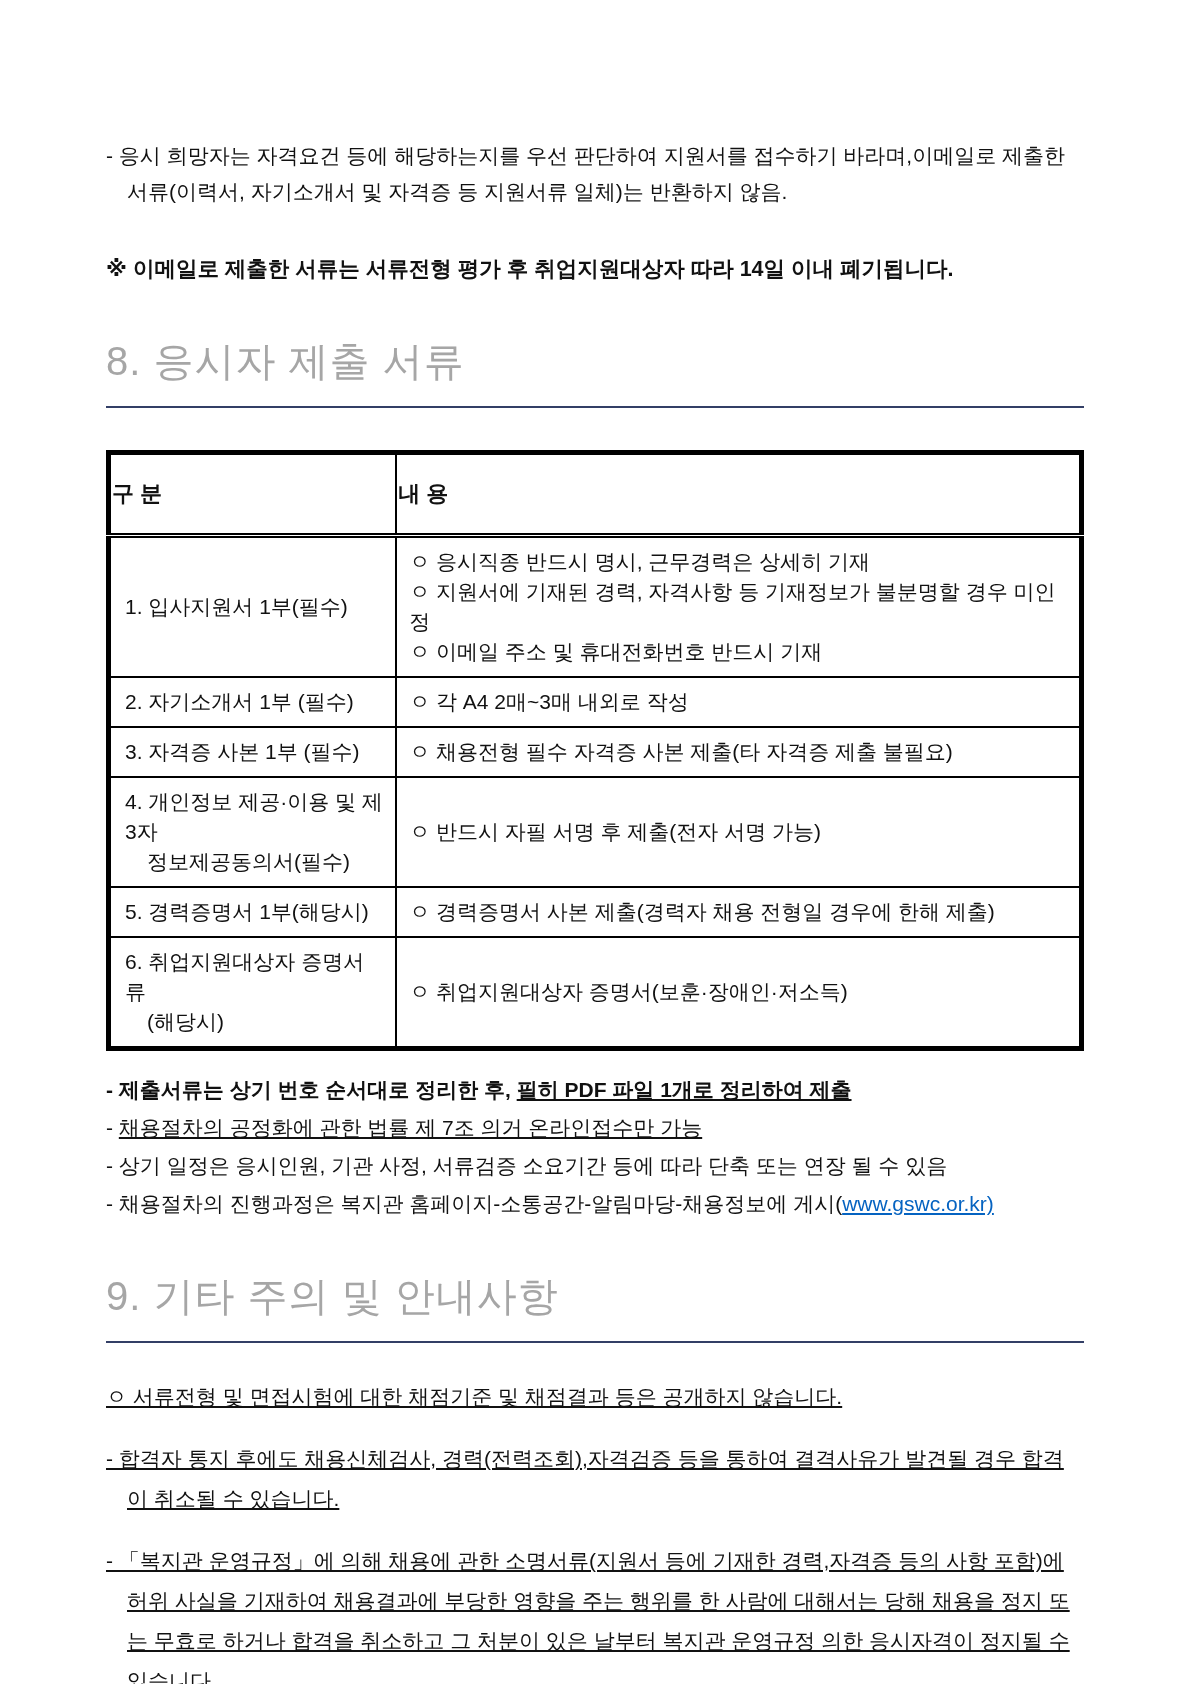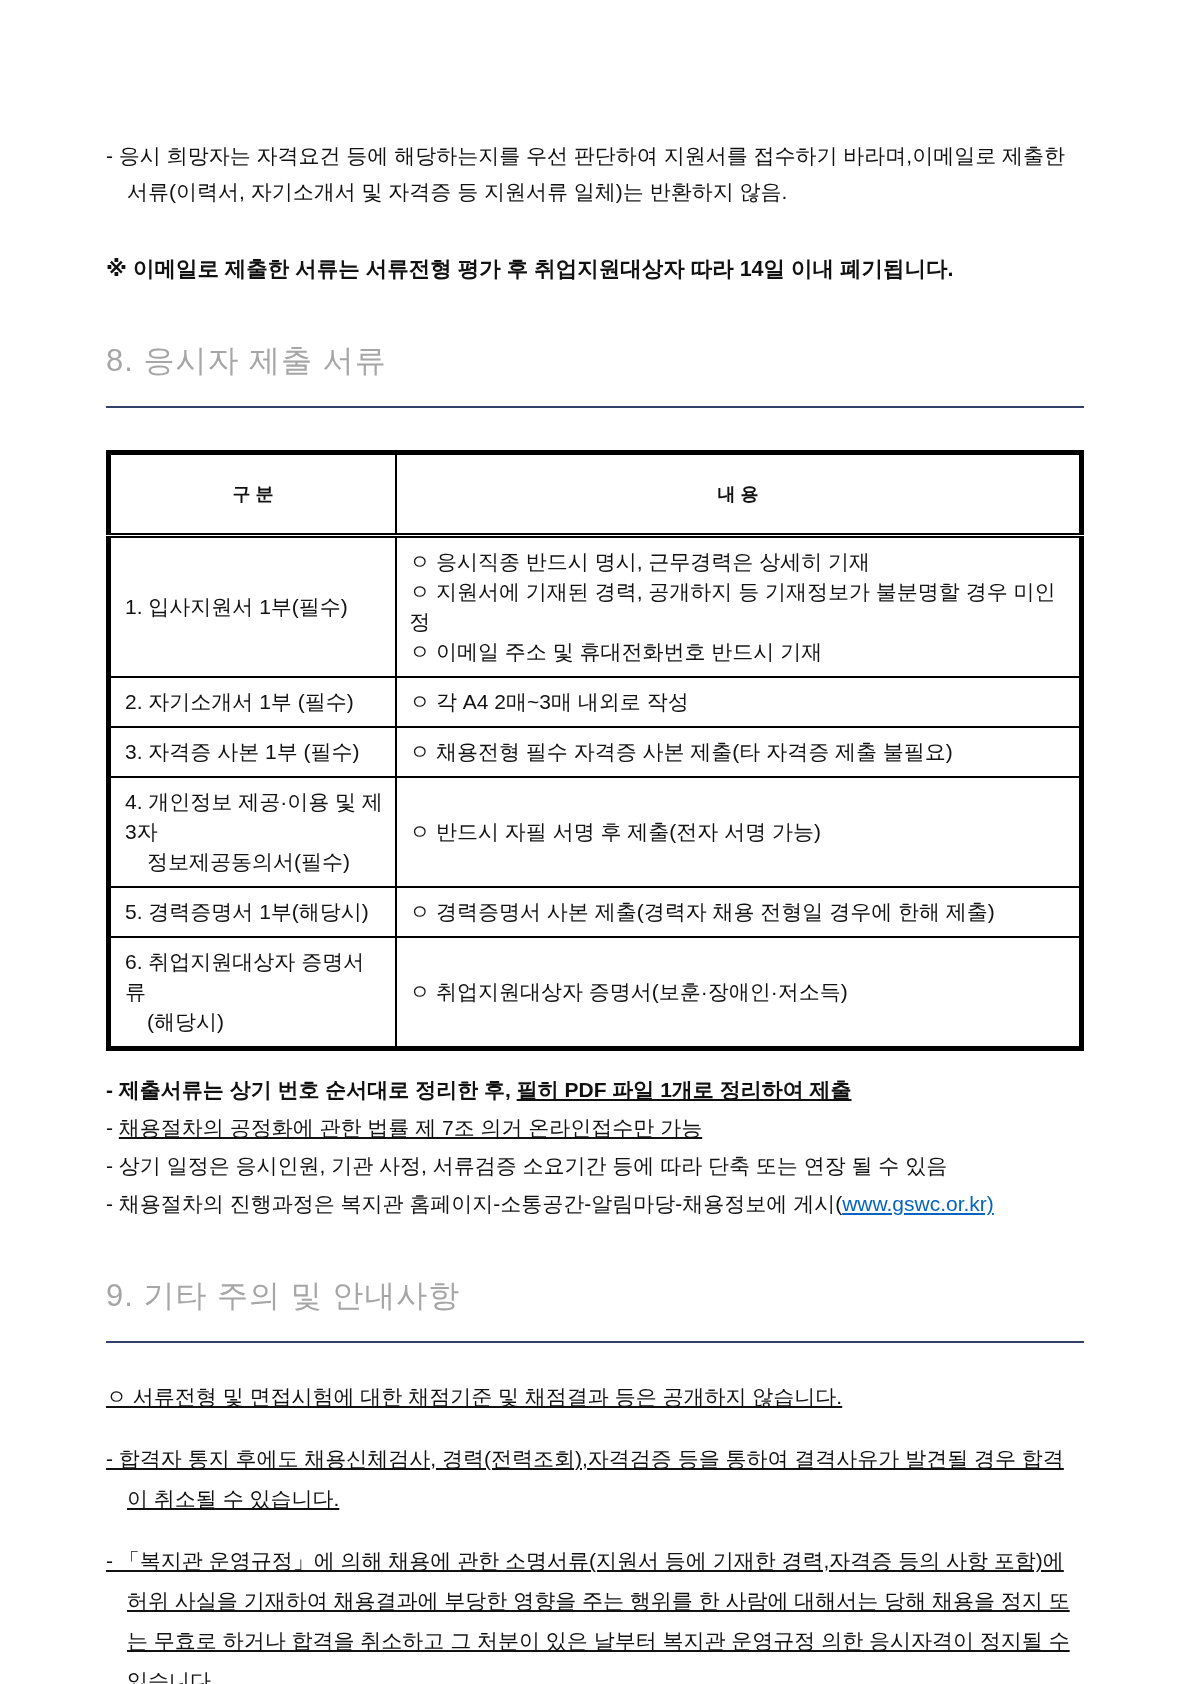--- a/index.html
+++ b/index.html
@@ -26,21 +26,21 @@
     text-indent:-21px;
   }
   .notice{
     font-weight:bold;
     font-size:21.5px;
     margin:44px 0 0 0;
     line-height:30px;
   }
   
   .sec-heading{
-    font-size:31px;
+    font-size:40px;
     font-weight:400;
     color:var(--heading-gray);
     letter-spacing:1px;
     margin:58px 0 0 0;
     line-height:38px;
   }
   .sec-rule{
     border:0;
     border-top:2px solid var(--rule-navy);
     margin:26px 0 0 0;
@@ -50,23 +50,23 @@
     width:100%;
     border-collapse:collapse;
     margin-top:42px;
     border:5px solid #000;
     table-layout:fixed;
   }
   .doc-table th{
     border:2px solid #000;
     border-bottom:5px double #000;
     height:76px;
-    font-size:18px;
+    font-size:22px;
     font-weight:bold;
-    text-align:center;
+    text-align:left;
     background:#fff;
   }
   .doc-table th.col-cat{width:29%;}
   .doc-table td{
     border:2px solid #000;
     padding:9px 12px;
     line-height:30px;
     vertical-align:middle;
     font-size:21px;
   }
@@ -114,21 +114,21 @@
         <th>내 용</th>
       </tr>
     </thead>
     <tbody>
         <tr>
           <td class="cat">
             <div>1. 입사지원서 1부(필수)</div>
           </td>
           <td>
             <div>ㅇ 응시직종 반드시 명시, 근무경력은 상세히 기재</div>
-            <div>ㅇ 지원서에 기재된 경력, 공개하지 등 기재정보가 불분명할 경우 미인정</div>
+            <div>ㅇ 지원서에 기재된 경력, 자격사항 등 기재정보가 불분명할 경우 미인정</div>
             <div>ㅇ 이메일 주소 및 휴대전화번호 반드시 기재</div>
           </td>
         </tr>
         <tr>
           <td class="cat">
             <div>2. 자기소개서 1부 (필수)</div>
           </td>
           <td>
             <div>ㅇ 각 A4 2매~3매 내외로 작성</div>
           </td>

